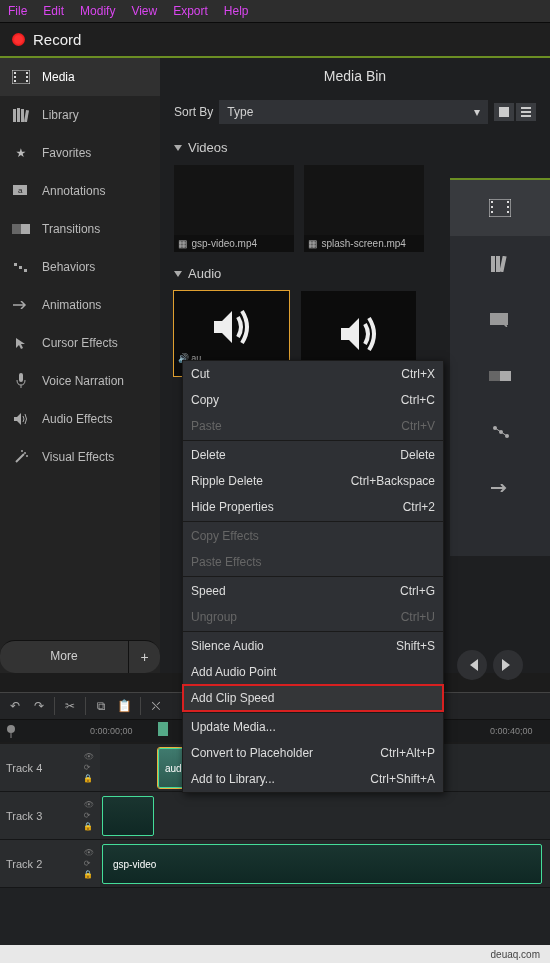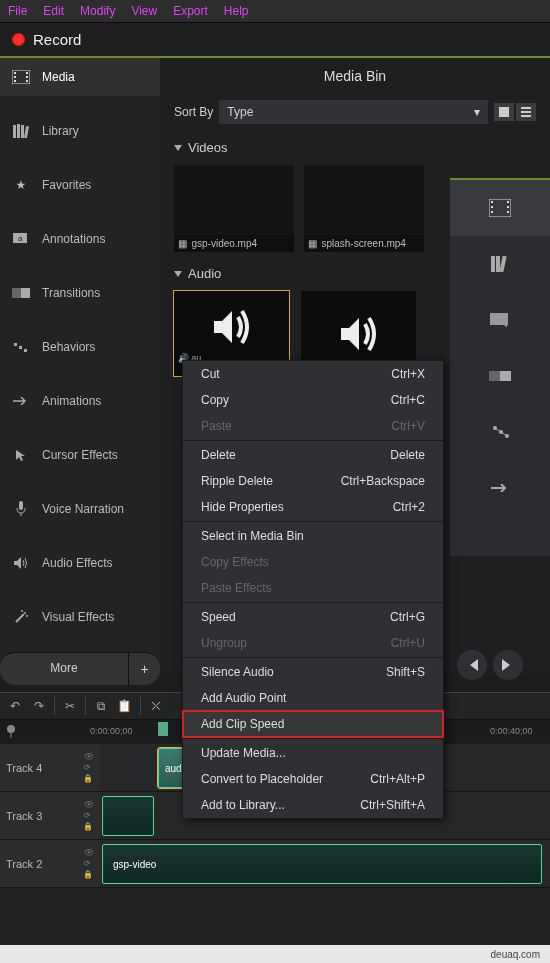--- a/index.html
+++ b/index.html
@@ -7,21 +7,21 @@
 
 .menubar { display: flex; background: #2d2d2d; padding: 4px 8px; gap: 16px; border-bottom: 1px solid #0a0a0a; }
 .menubar span { color: #d946ef; font-size: 12px; cursor: pointer; }
 
 .recordbar { display: flex; align-items: center; padding: 8px 12px; background: #1f1f1f; border-bottom: 2px solid #6b8e23; }
 .rec-dot { width: 13px; height: 13px; background: radial-gradient(circle, #ff3030 40%, #c00); border-radius: 50%; margin-right: 8px; }
 .rec-txt { color: #eee; font-size: 15px; }
 
 .main { display: flex; height: 615px; }
 
-.sidebar { width: 160px; background: #232323; display: flex; flex-direction: column; gap: 16px; }
+.sidebar { width: 160px; background: #232323; display: flex; flex-direction: column; }
 .sb-item { display: flex; align-items: center; padding: 11px 12px; gap: 12px; cursor: pointer; color: #bbb; font-size: 12px; }
 .sb-item.active { background: #303030; color: #fff; }
 .sb-ico { width: 18px; height: 16px; display: inline-flex; align-items: center; justify-content: center; }
 .morebar { display: flex; margin-top: auto; background: #333; border-top: 1px solid #111; border-radius: 15px; }
 .morebar .lbl { flex: 1; text-align: center; padding: 8px; font-size: 12px; }
 .morebar .plus { width: 32px; text-align: center; padding: 8px; border-left: 1px solid #111; font-size: 14px; }
 
 .mediabin { flex: 1; background: #1e1f21; display: flex; flex-direction: column; padding: 0; position: relative; }
 .mb-title { text-align: center; padding: 10px; font-size: 14px; color: #ddd; }
 .mb-sort { display: flex; align-items: center; gap: 6px; padding: 6px 14px; }
@@ -41,21 +41,21 @@
 .at { width: 115px; height: 85px; background: #0c0c0c; display: flex; flex-direction: column; align-items: center; justify-content: center; }
 .at.sel { outline: 1px solid #e0a030; }
 .at-lbl { align-self: flex-start; padding: 2px 4px; font-size: 9px; color: #aaa; display: flex; align-items: center; gap: 2px; }
 .spk { width: 48px; height: 48px; }
 
 .rpanel { position: absolute; right: 0; top: 178px; width: 100px; height: 378px; background: #2a2c30; border-top: 2px solid #6b8e23; display: flex; flex-direction: column; }
 .rp-ico { width: 100%; height: 56px; display: flex; align-items: center; justify-content: center; }
 .rp-ico.a { background: #383a3e; }
 
 .ctx { position: absolute; left: 182px; top: 360px; width: 262px; background: #2e3034; box-shadow: 2px 2px 8px rgba(0,0,0,.6); z-index: 50; border: 1px solid #1a1a1a; }
-.ctx-row { display: flex; justify-content: space-between; padding: 6px 18px; font-size: 12px; color: #ddd; align-items: center; }
+.ctx-row { display: flex; justify-content: space-between; padding: 6px 8px; font-size: 12px; color: #ddd; align-items: center; }
 .ctx-row.dis { color: #666; }
 .ctx-row.hl { outline: 2px solid #d82020; outline-offset: -1px; background: #343638; }
 .ctx-sep { height: 1px; background: #1a1a1a; margin: 1px 0; }
 
 .playbar { position: absolute; left: 430px; top: 645px; width: 120px; height: 40px; display: flex; align-items: center; justify-content: center; gap: 6px; }
 .pbtn { width: 30px; height: 30px; background: #2f3033; border-radius: 15px; display: flex; align-items: center; justify-content: center; }
 
 .tl-tools { position: absolute; top: 692px; left: 0; right: 0; height: 28px; background: #232426; display: flex; align-items: center; gap: 2px; padding: 0 4px; border-top: 1px solid #444; border-bottom: 1px solid #111; }
 .tbtn { width: 22px; height: 20px; display: flex; align-items: center; justify-content: center; color: #aaa; }
 .tsep { width: 1px; height: 18px; background: #444; margin: 0 2px; }
@@ -337,24 +337,20 @@
     </div>
     <div class="ctx-row">
       <span>Ripple Delete</span>
       <span>Ctrl+Backspace</span>
     </div>
     <div class="ctx-row">
       <span>Hide Properties</span>
       <span>Ctrl+2</span>
     </div>
     <div class="ctx-sep"></div>
-    <div class="ctx-row">
-      <span>Select in Media Bin</span>
-      <span></span>
-    </div>
     <div class="ctx-row dis">
       <span>Copy Effects</span>
       <span></span>
     </div>
     <div class="ctx-row dis">
       <span>Paste Effects</span>
       <span></span>
     </div>
     <div class="ctx-sep"></div>
     <div class="ctx-row">

